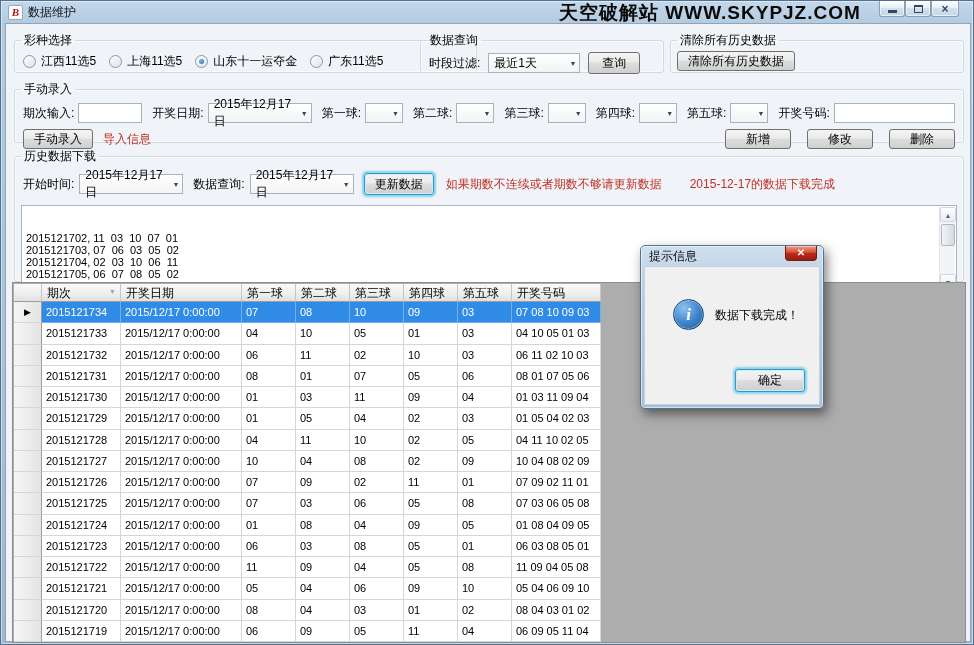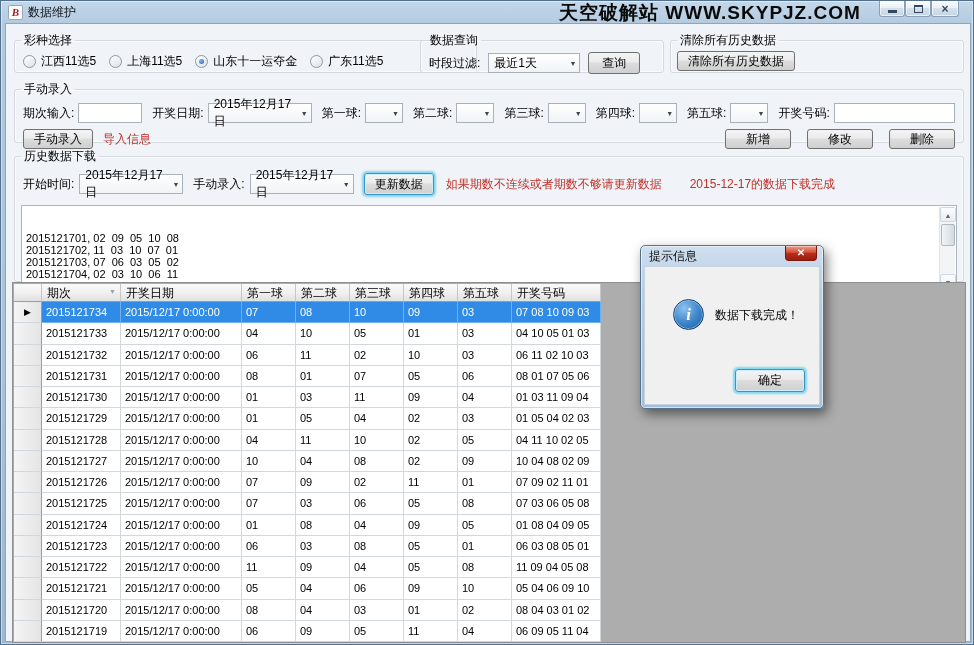--- a/index.html
+++ b/index.html
@@ -214,31 +214,31 @@
     </fieldset>
 
     <fieldset class="fs-download">
       <legend>历史数据下载</legend>
       <div class="dl-row">
         <span class="lbl">开始时间:</span>
         <span class="combo date">
           <span>2015年12月17日</span>
           <span class="combo-arrow">▼</span>
         </span>
-        <span class="lbl gap">手动录入:</span>
+        <span class="lbl gap">数据查询:</span>
         <span class="combo date">
           <span>2015年12月17日</span>
           <span class="combo-arrow">▼</span>
         </span>
         <button class="btn focused gap">更新数据</button>
         <span class="red hint">如果期数不连续或者期数不够请更新数据</span>
         <span class="red status">2015-12-17的数据下载完成</span>
       </div>
       <div class="log">
-        <div><div class="log-line">2015121701, 02  09  05  10  08</div><div class="log-line">2015121702, 11  03  10  07  01</div><div class="log-line">2015121703, 07  06  03  05  02</div><div class="log-line">2015121704, 02  03  10  06  11</div><div class="log-line">2015121705, 06  07  08  05  02</div></div>
+        <div><div class="log-line">2015121702, 11  03  10  07  01</div><div class="log-line">2015121703, 07  06  03  05  02</div><div class="log-line">2015121704, 02  03  10  06  11</div><div class="log-line">2015121705, 06  07  08  05  02</div></div>
         <div class="scrollbar">
           <div class="sb-arrow sb-up">▲</div>
           <div class="sb-thumb"></div>
           <div class="sb-arrow sb-down">▼</div>
         </div>
       </div>
     </fieldset>
 
     <div class="panel">
       <div class="grid">

